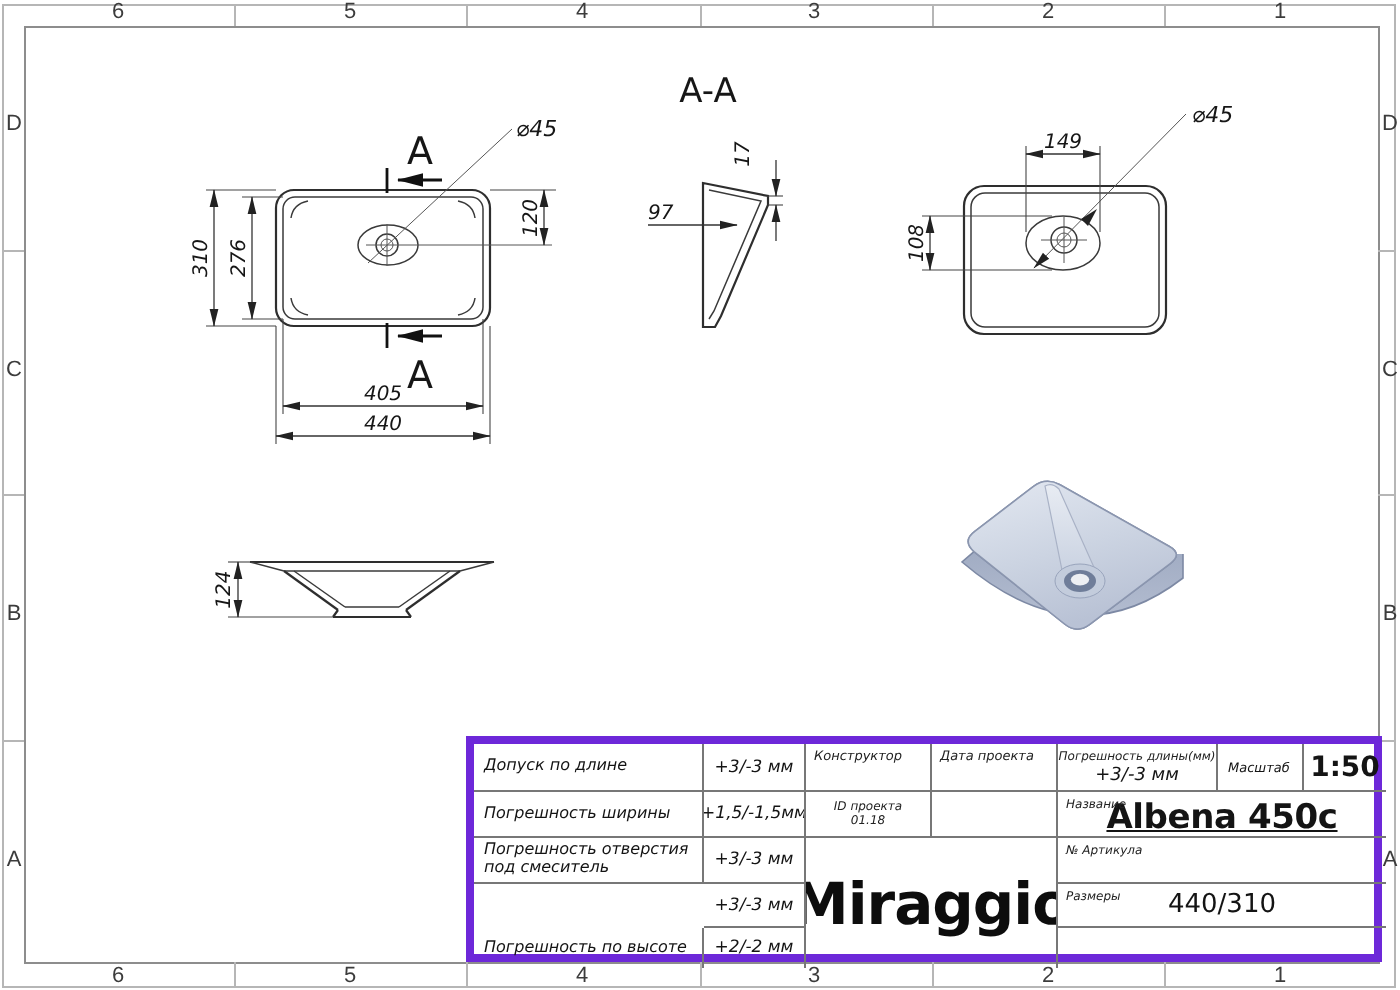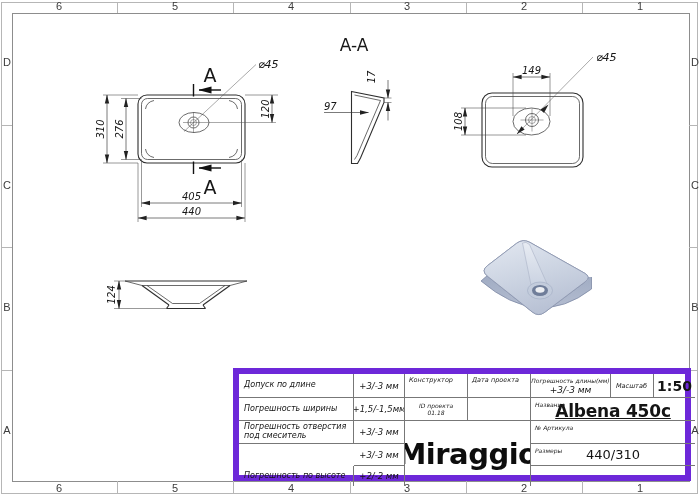--- a/index.html
+++ b/index.html
@@ -23,21 +23,21 @@
   .dimln{stroke:#333;stroke-width:0.65;fill:none;}
   .secln{stroke:#111;stroke-width:1.4;fill:none;}
   text{fill:#161616;}
   .dim{font:italic 10px "DejaVu Sans","Liberation Sans",sans-serif;}
   .dim-big{font:italic 11px "DejaVu Sans","Liberation Sans",sans-serif;}
   .secA{font:500 19px "DejaVu Sans","Liberation Sans",sans-serif;}
   .secTitle{font:500 17px "DejaVu Sans","Liberation Sans",sans-serif;}
 
   
   #tb{position:absolute;left:233px;top:368px;width:458px;height:113px;box-sizing:border-box;
-      border:6px solid #6d28d9;display:grid;
+      border:4px solid #6d28d9;display:grid;
       grid-template-columns:115px 51px 63px 63px 80px 43px 41px;
       grid-template-rows:24px 23px 23px 22px 20px;
       background:#fff;color:#141414;}
   #tb .c{border-right:1px solid #777;border-bottom:1px solid #777;box-sizing:border-box;
          position:relative;overflow:hidden;}
   #tb .nbr{border-right:none;} #tb .nbb{border-bottom:none;}
   .tl{font:italic 8px/1.1 "DejaVu Sans","Liberation Sans",sans-serif;display:flex;align-items:center;padding-left:5px;}
   .tv{font:italic 8.5px "DejaVu Sans","Liberation Sans",sans-serif;display:flex;align-items:center;justify-content:center;}
   .hdr{font:italic 6.5px "DejaVu Sans","Liberation Sans",sans-serif;color:#222;padding:2px 0 0 4px;}
   .mini{font:italic 6px "DejaVu Sans","Liberation Sans",sans-serif;color:#222;}

